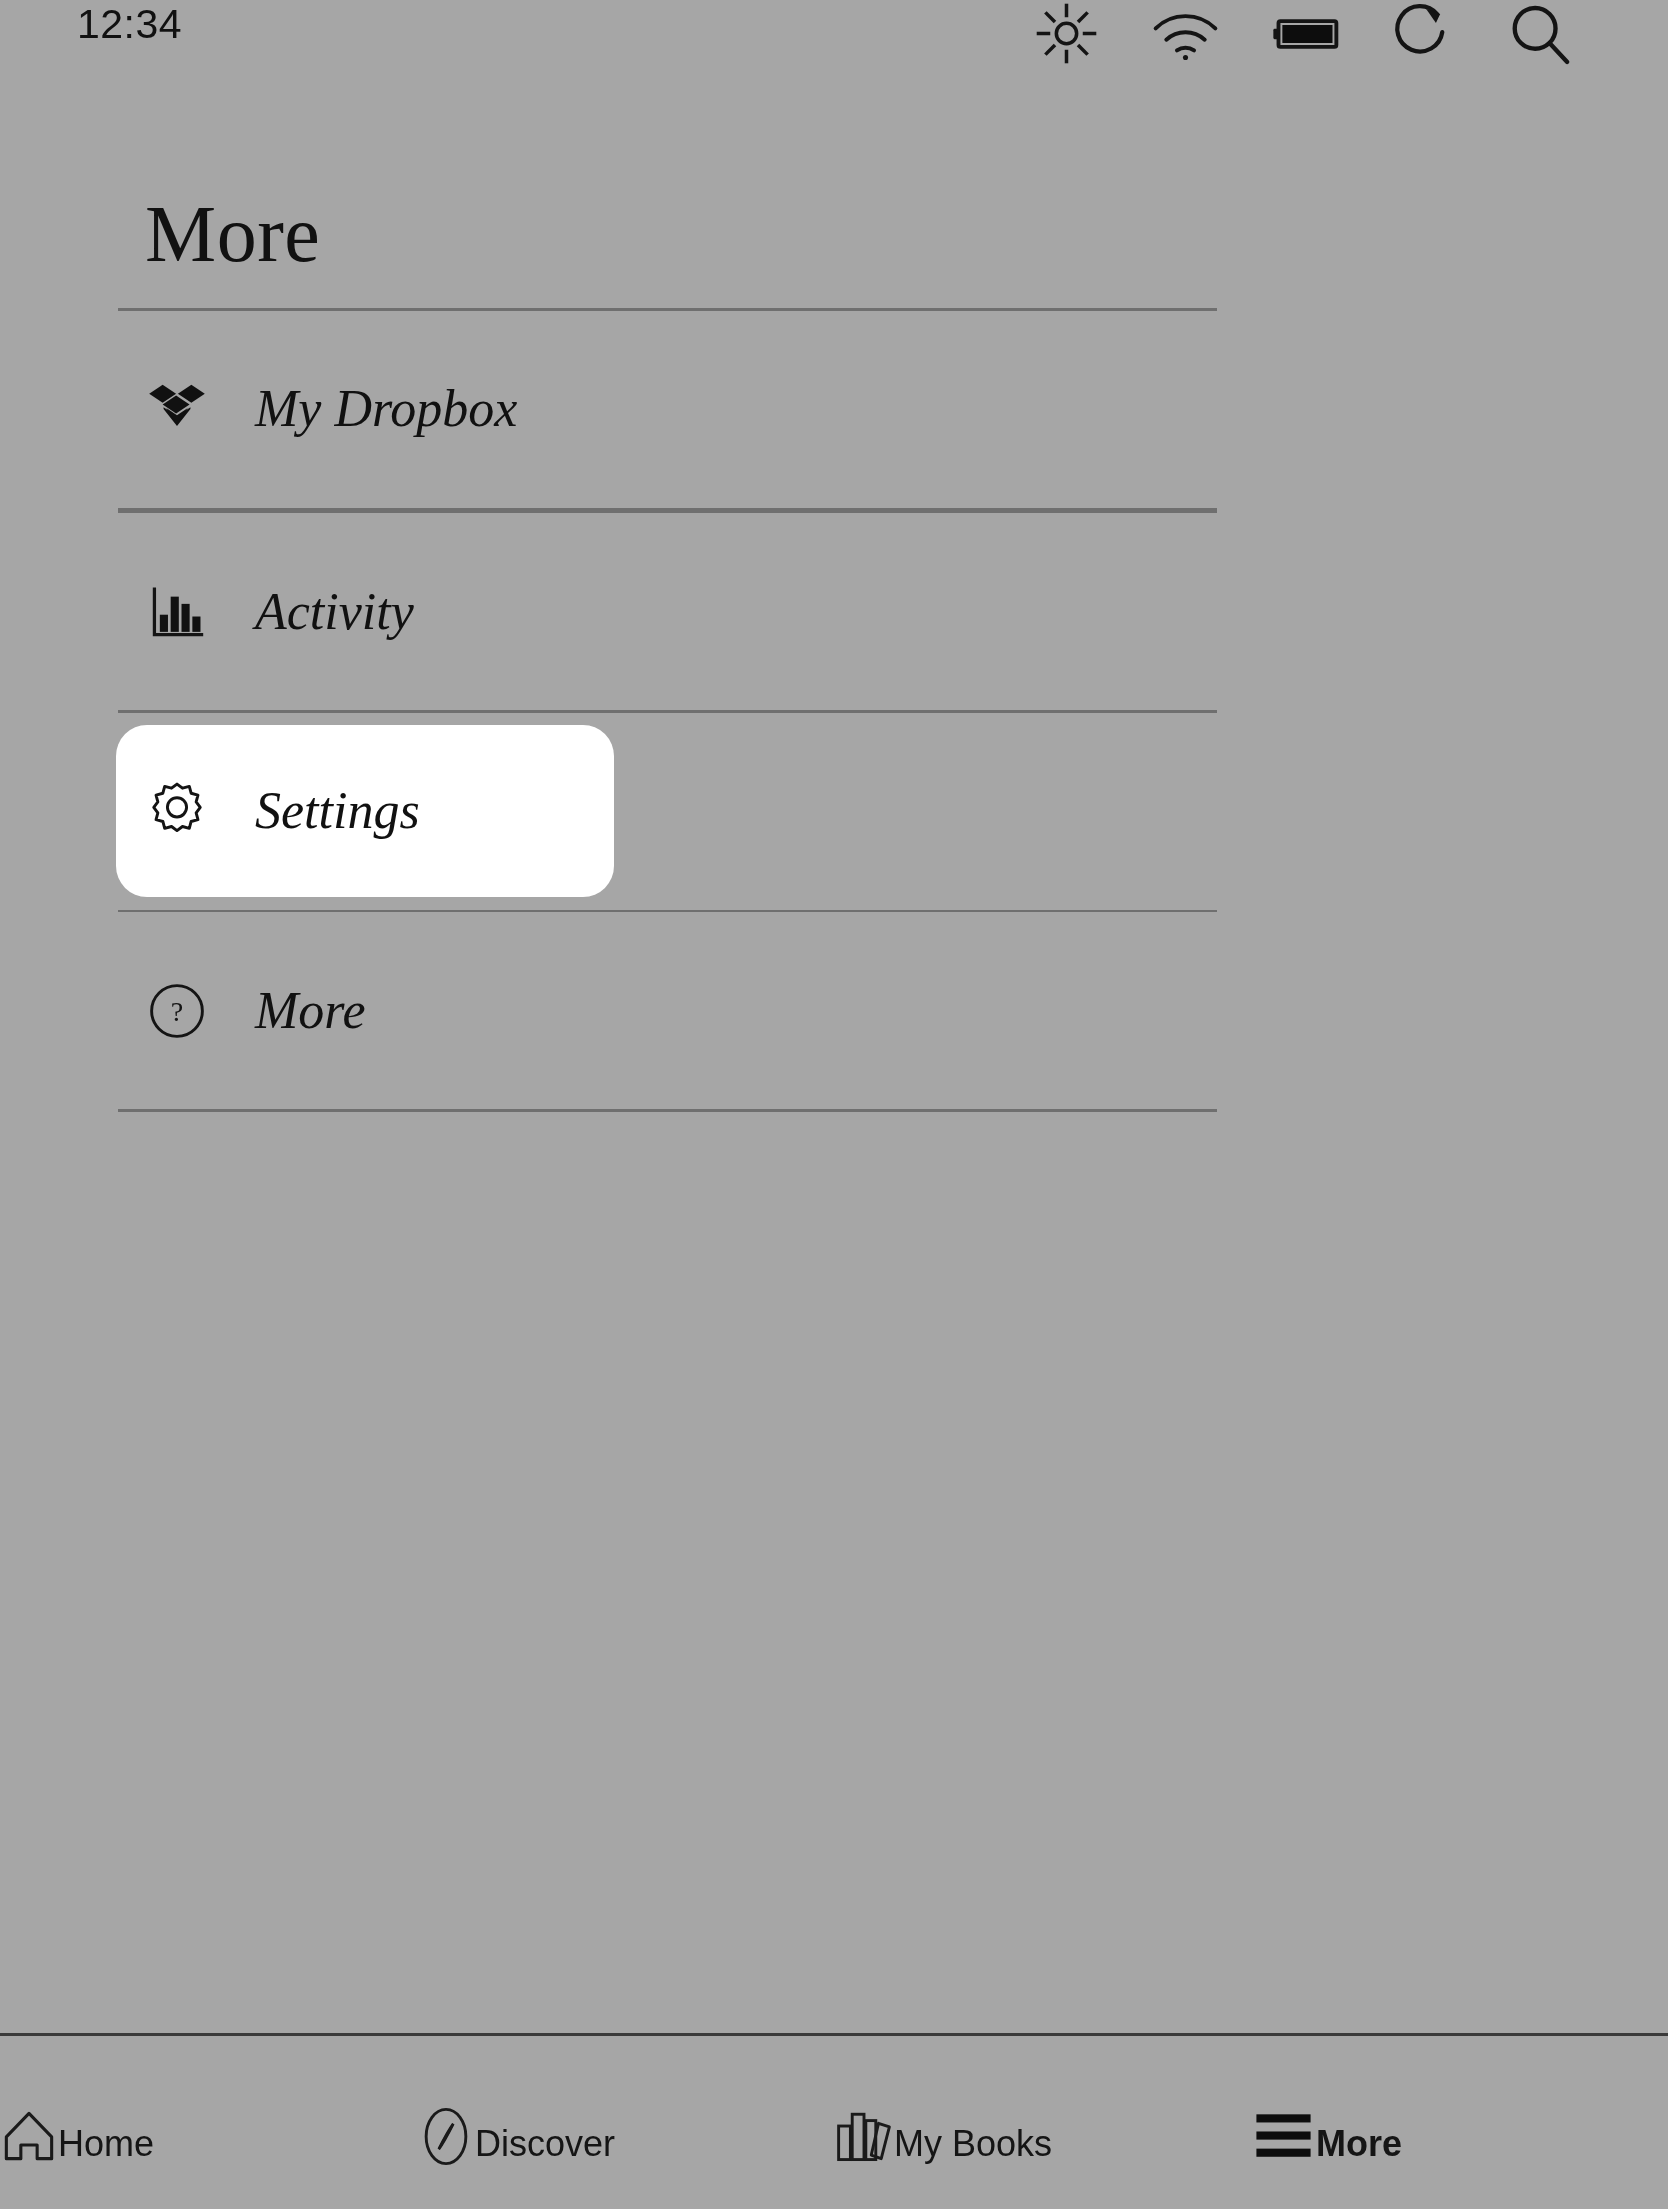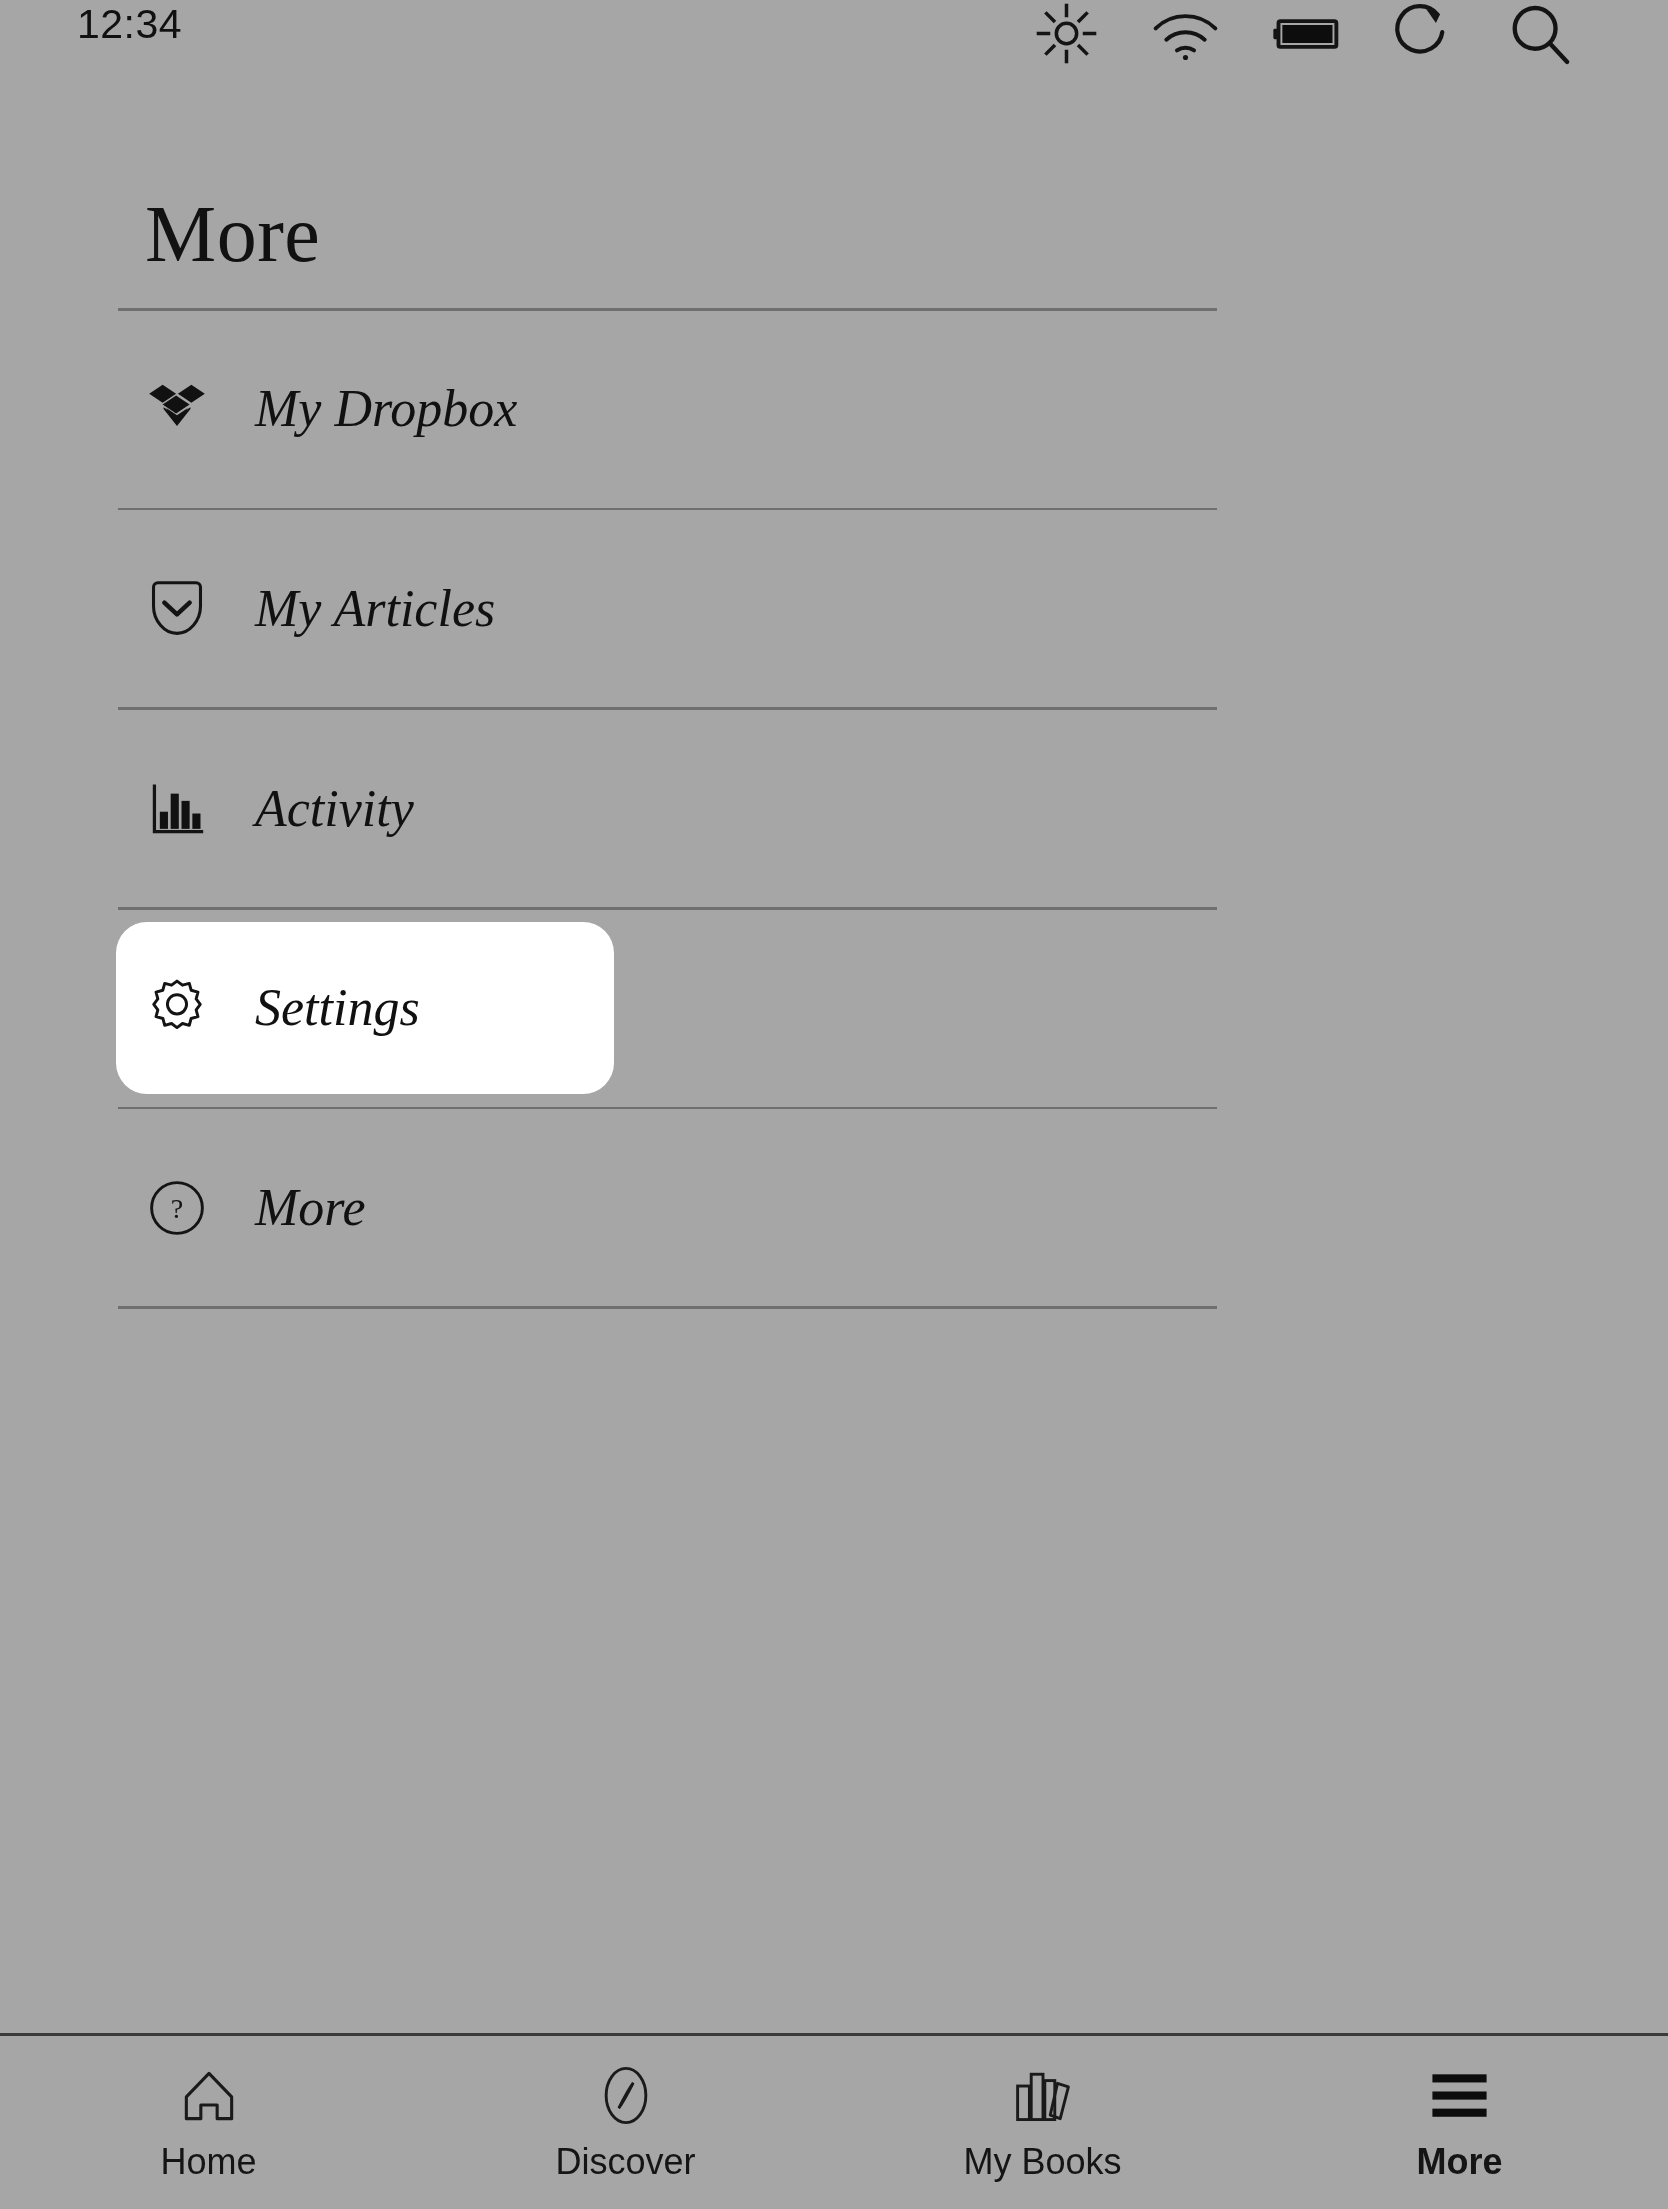--- a/index.html
+++ b/index.html
@@ -123,21 +123,20 @@
     bottom: 0;
     width: 1668px;
     height: 176px;
     border-top: 3.6px solid #3a3a3a;
     display: flex;
     box-sizing: border-box;
   }
   .nav-item {
     flex: 1 1 0;
     display: flex;
-    flex-direction: column;
     align-items: center;
     justify-content: flex-start;
     padding-top: 27px;
   }
   .nav-icon {
     height: 65px;
     display: flex;
     align-items: center;
     justify-content: center;
   }
@@ -227,31 +226,20 @@
           <polygon points="32,37 47,27 47,29 32,48 17,29 17,27" fill="#111"></polygon>
           <polygon points="32,36 44,28 32,46 20,28" fill="#111"></polygon>
         </svg>
       </span>
       <span class="row-label">My Dropbox</span>
     </div>
   </div>
 
   <div class="divider"></div>
 
-  <div class="menu-row">
-    <div class="row-inner">
-      <span class="row-icon">
-        <svg width="56" height="60" viewBox="0 0 62 66">
-          <path d="M5 9 C5 6 7 4 10 4 L52 4 C55 4 57 6 57 9 L57 30 C57 46 45 60 31 60 C17 60 5 46 5 30 Z" fill="none" stroke="#141414" stroke-width="3.4"></path>
-          <path d="M17 26 L31 39 L45 26" fill="none" stroke="#141414" stroke-width="5" stroke-linecap="round" stroke-linejoin="round"></path>
-        </svg>
-      </span>
-      <span class="row-label">My Articles</span>
-    </div>
-  </div>
 
   <div class="divider"></div>
 
   <div class="menu-row">
     <div class="row-inner">
       <span class="row-icon">
         <svg width="56" height="56" viewBox="0 0 62 62">
           <polyline points="6,4 6,56 60,56" fill="none" stroke="#141414" stroke-width="3.6"></polyline>
           <rect x="12" y="34" width="9" height="19" fill="#111"></rect>
           <rect x="24" y="14" width="9" height="39" fill="#111"></rect>

